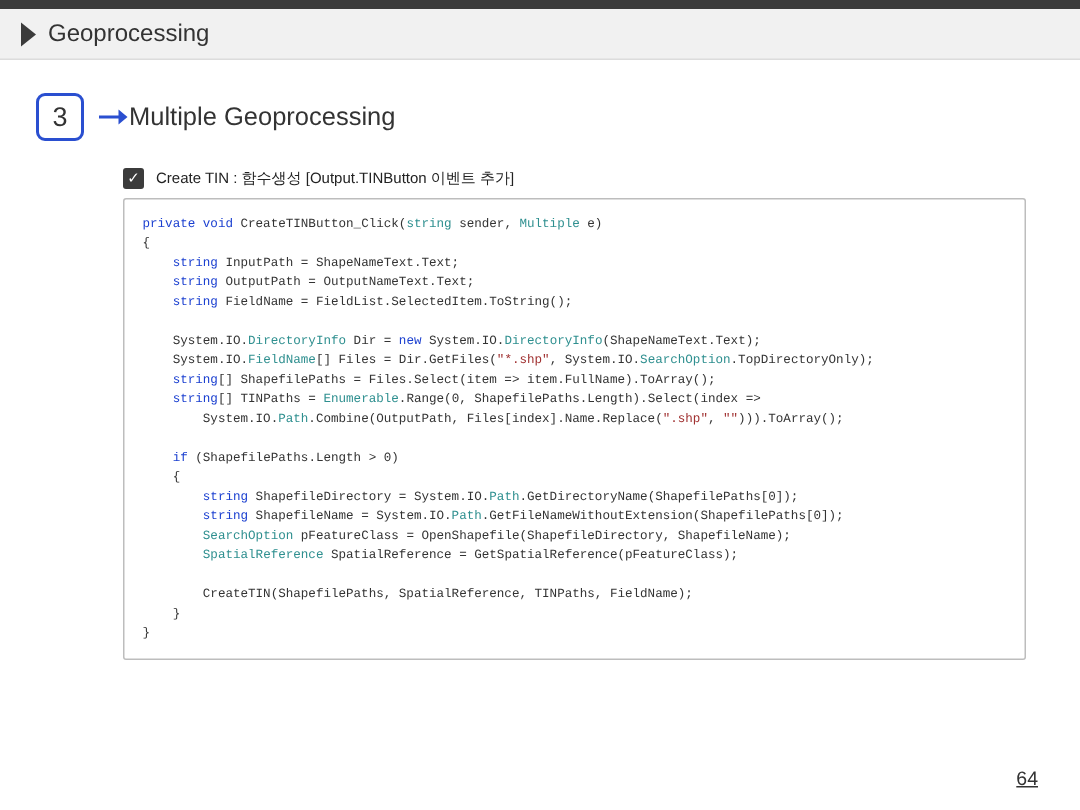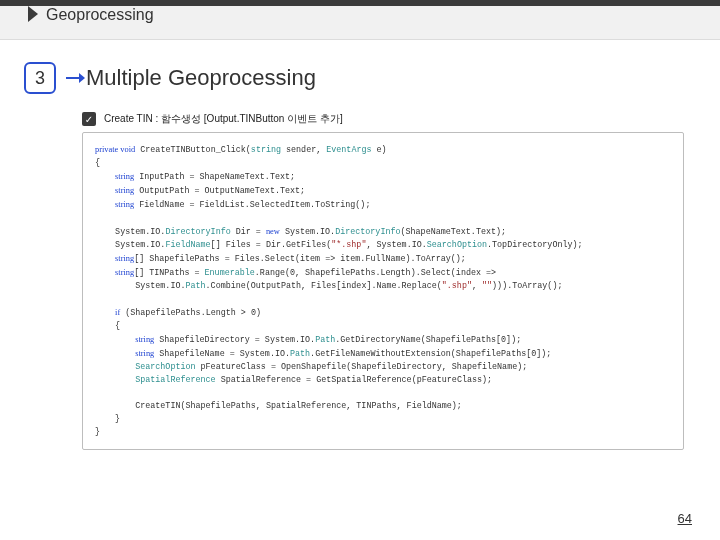--- a/index.html
+++ b/index.html
@@ -14,21 +14,22 @@
   }
   .topbar {
     background: #3b3b3b;
     height: 6px;
     width: 100%;
   }
   .titlebar {
     background: #f1f1f1;
     height: 34px;
     display: flex;
-    padding-left: 28px;
+    align-items: center;
+    padding-left: 14px;
     position: relative;
   }
   .titlebar .arrow {
     width: 0; height: 0;
     border-top: 8px solid transparent;
     border-bottom: 8px solid transparent;
     border-left: 10px solid #3b3b3b;
     margin-right: 8px;
   }
   .titlebar .title {
@@ -73,21 +74,21 @@
   }
   .connector::after {
     content: "";
     position: absolute;
     right: -5px; top: -4px;
     border-left: 6px solid #2a4fd0;
     border-top: 5px solid transparent;
     border-bottom: 5px solid transparent;
   }
   .section-title {
-    font-size: 22px;
+    font-size: 17px;
     color: #333;
   }
   .subtitle-row {
     display: flex;
     align-items: center;
     padding-left: 58px;
     margin-bottom: 6px;
   }
   .check {
     width: 14px;
@@ -114,21 +115,21 @@
     filter: blur(0.45px);
   }
   .codebox pre {
     margin: 0;
     font-family: Consolas, "Courier New", monospace;
     font-size: 8.4px;
     line-height: 1.55;
     color: #333;
     white-space: pre;
   }
-  .kw   { color: #1a3fd0; font-family: Liberation Serif, serif; }
+  .kw   { color: #1a3fd0; }
   .typ  { color: #2e8f8f; }
   .str  { color: #a03030; }
   .pageno {
     position: absolute;
     bottom: 14px;
     right: 28px;
     font-size: 13px;
     color: #333;
     text-decoration: underline;
   }
@@ -150,21 +151,21 @@
     <div class="connector"></div>
     <div class="section-title">Multiple Geoprocessing</div>
   </div>
 
   <div class="subtitle-row">
     <div class="check">✓</div>
     <div class="subtitle">Create TIN : 함수생성 [Output.TINButton 이벤트 추가]</div>
   </div>
 
   <div class="codebox">
-    <pre id="code-pre"><span class="kw">private void</span> CreateTINButton_Click(<span class="typ">string</span> sender, <span class="typ">EventArgs</span> e)
+    <pre id="code-pre"><span class="kw">private void</span> CreateTINButton_Click(<span class="typ">string</span> sender, <span class="typ">Multiple</span> e)
 {
     <span class="kw">string</span> InputPath = ShapeNameText.Text;
     <span class="kw">string</span> OutputPath = OutputNameText.Text;
     <span class="kw">string</span> FieldName = FieldList.SelectedItem.ToString();
 
     System.IO.<span class="typ">DirectoryInfo</span> Dir = <span class="kw">new</span> System.IO.<span class="typ">DirectoryInfo</span>(ShapeNameText.Text);
     System.IO.<span class="typ">FieldName</span>[] Files = Dir.GetFiles(<span class="str">"*.shp"</span>, System.IO.<span class="typ">SearchOption</span>.TopDirectoryOnly);
     <span class="kw">string</span>[] ShapefilePaths = Files.Select(item =&gt; item.FullName).ToArray();
     <span class="kw">string</span>[] TINPaths = <span class="typ">Enumerable</span>.Range(0, ShapefilePaths.Length).Select(index =&gt;
         System.IO.<span class="typ">Path</span>.Combine(OutputPath, Files[index].Name.Replace(<span class="str">".shp"</span>, <span class="str">""</span>))).ToArray();

